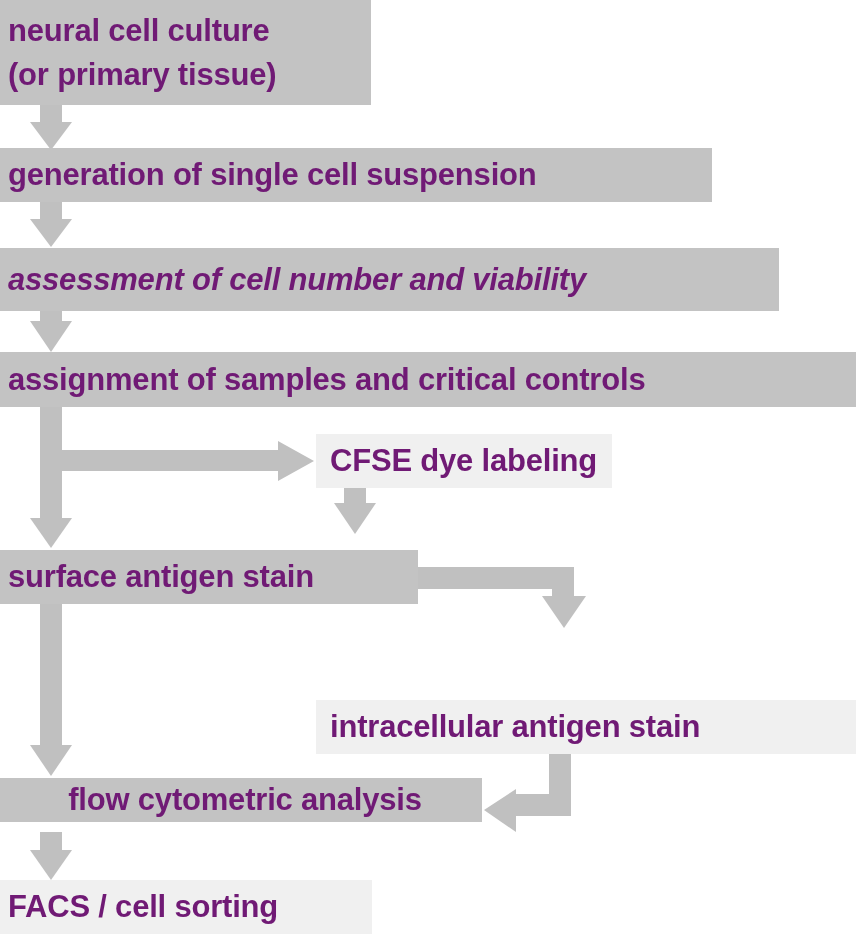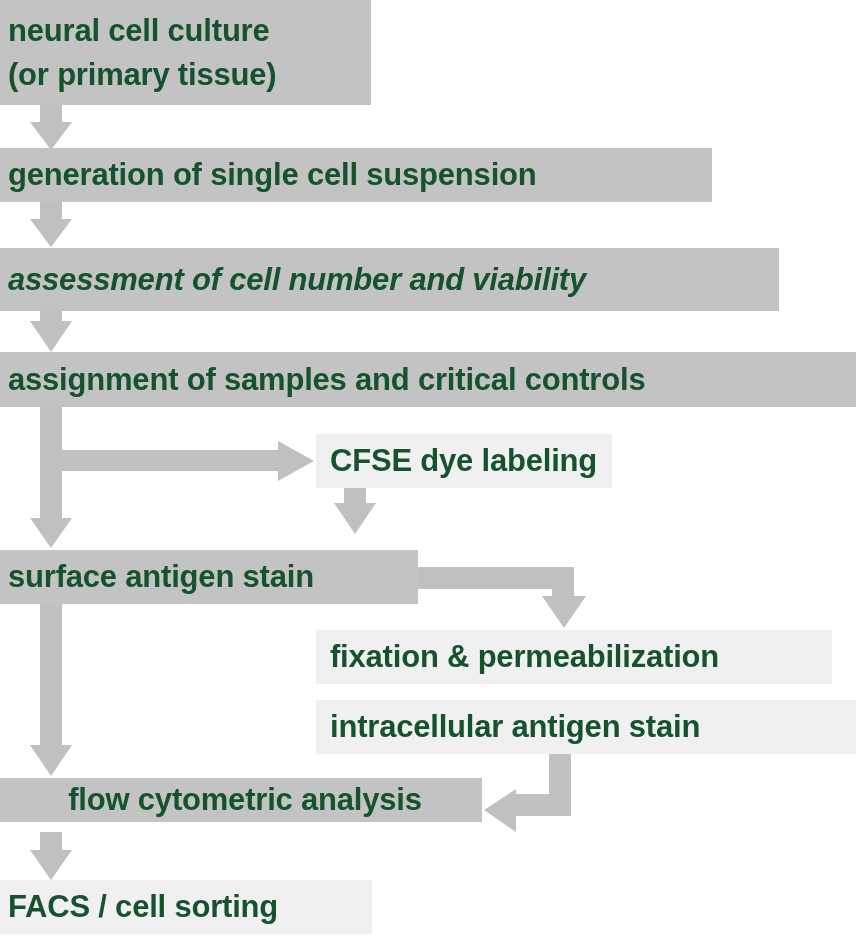--- a/index.html
+++ b/index.html
@@ -15,21 +15,21 @@
     font-family: "Liberation Sans", sans-serif;
     overflow: hidden;
   }
   .node {
     position: absolute;
     display: flex;
     flex-direction: column;
     justify-content: center;
     box-sizing: border-box;
     padding-left: 8px;
-    color: #14532d;
+    color: #701a75;
     font-weight: bold;
     font-size: 31px;
     line-height: 1.16;
     letter-spacing: -0.2px;
     white-space: pre;
   }
   .node.dark  { background: #c3c3c3; }
   .node.light { background: #f0f0f0; }
   .node .line2 { display: block; margin-top: 8px; }
   svg.arrows {
@@ -123,23 +123,20 @@
   </div>
 
   <div class="node light" style="left:316px; top:434px; width:296px; height:54px; padding-left:14px;">
     <span>CFSE dye labeling</span>
   </div>
 
   <div class="node dark" style="left:0px; top:550px; width:418px; height:54px;">
     <span>surface antigen stain</span>
   </div>
 
-  <div class="node light" style="left:316px; top:630px; width:516px; height:54px; padding-left:14px;">
-    <span>fixation &amp; permeabilization</span>
-  </div>
 
   <div class="node light" style="left:316px; top:700px; width:592px; height:54px; padding-left:14px;">
     <span>intracellular antigen stain</span>
   </div>
 
   <div class="node dark" style="left:0px; top:778px; width:482px; height:44px;text-align:center;">
     <span>flow cytometric analysis</span>
   </div>
 
   <div class="node light" style="left:0px; top:880px; width:372px; height:54px;">

